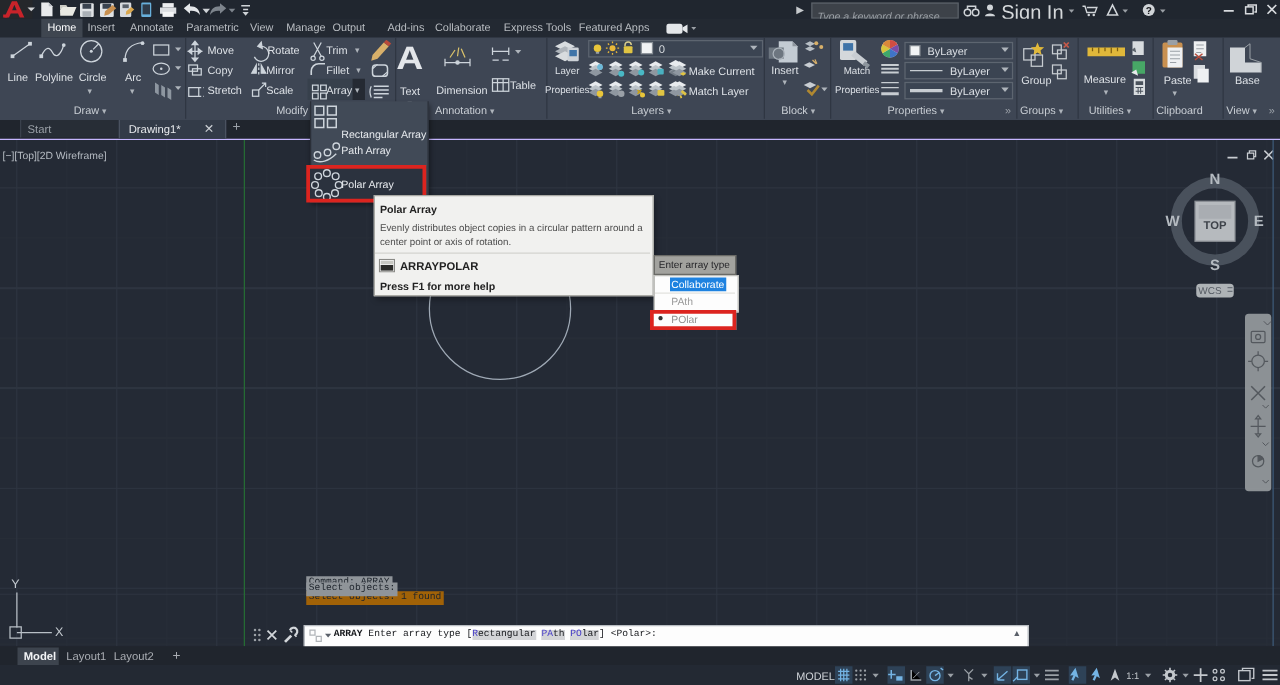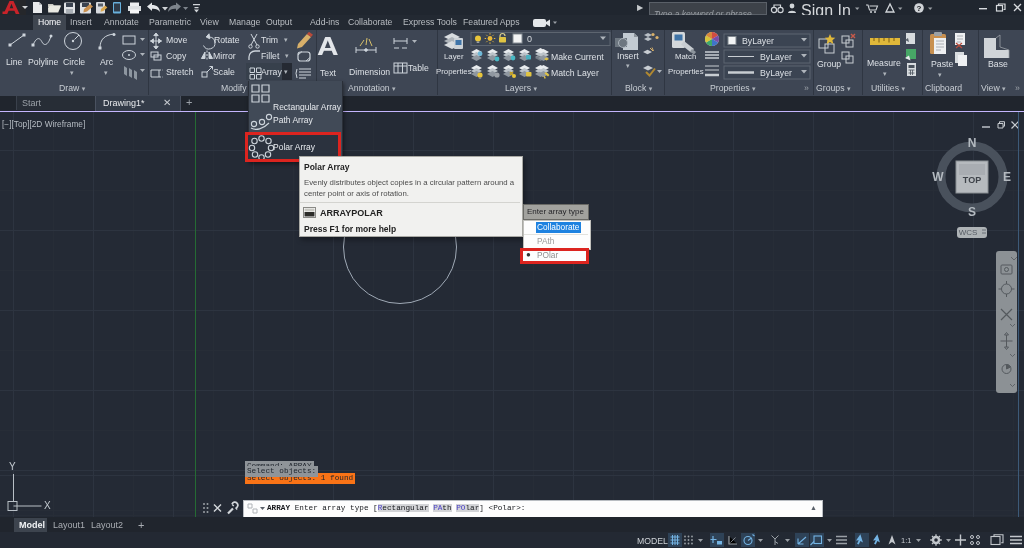--- a/index.html
+++ b/index.html
@@ -543,21 +543,21 @@
     <div class="abs" style="left:523px;top:220px;width:66px;height:28px;background:#fdfdfd;border:1px solid #c0c0bc;"></div>
     <div class="abs" style="left:524px;top:234px;width:64px;height:1px;background:#e2e2de;"></div>
     <div class="abs" style="left:536px;top:221.5px;width:45px;height:11px;background:#1e82e0;"></div>
     <div class="abs" style="left:537px;top:222px;font-size:8.3px;color:#fff;">Collaborate</div>
     <div class="abs" style="left:537px;top:236px;font-size:8.3px;color:#9b9b9b;">PAth</div>
     <div class="abs" style="left:520px;top:248px;width:63px;height:10px;background:#fdfdfd;border:3px solid #dc241f;"></div>
     <div class="abs" style="left:526px;top:250px;font-size:8px;color:#333;">●</div>
     <div class="abs" style="left:537px;top:250px;font-size:8.3px;color:#8f8f8f;">POlar</div>
 
     <div class="abs mono" style="left:245px;top:461px;font-size:7.7px;color:#1d232b;"><span style="background:#8f9499;padding:0 2px;line-height:10.5px;display:inline-block;">Command: ARRAY</span></div>
-    <div class="abs mono" style="left:245px;top:473px;font-size:7.7px;color:#1d232b;"><span style="background:#f97316;padding:0 2px;line-height:10.5px;display:inline-block;">Select objects: 1 found</span></div>
+    <div class="abs mono" style="left:245px;top:473px;font-size:7.7px;color:#1d232b;"><span style="background:#a16207;padding:0 2px;line-height:10.5px;display:inline-block;">Select objects: 1 found</span></div>
     <div class="abs mono" style="left:245px;top:466px;font-size:7.7px;color:#1d232b;"><span style="background:#8f9499;padding:0 2px;line-height:10.5px;display:inline-block;">Select objects:</span></div>
 
     <svg class="abs" style="left:201px;top:501px;" width="40" height="15" viewBox="0 0 40 15">
       <g fill="#9ba0a6">
         <circle cx="3" cy="3" r="1"></circle>
           <circle cx="6.5" cy="3" r="1"></circle>
           <circle cx="3" cy="7" r="1"></circle>
           <circle cx="6.5" cy="7" r="1"></circle>
           <circle cx="3" cy="11" r="1"></circle>
           <circle cx="6.5" cy="11" r="1"></circle>

